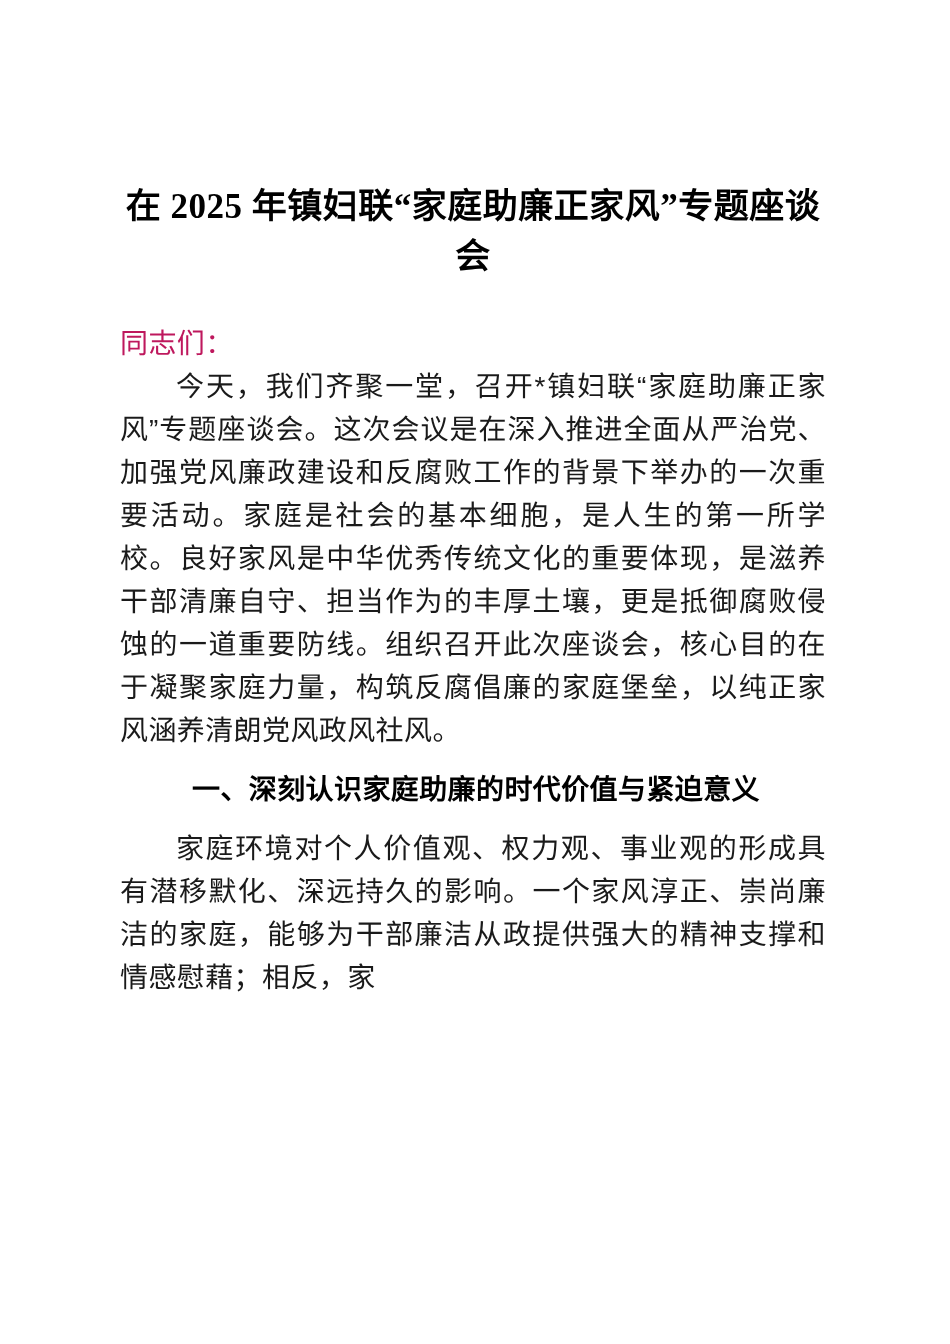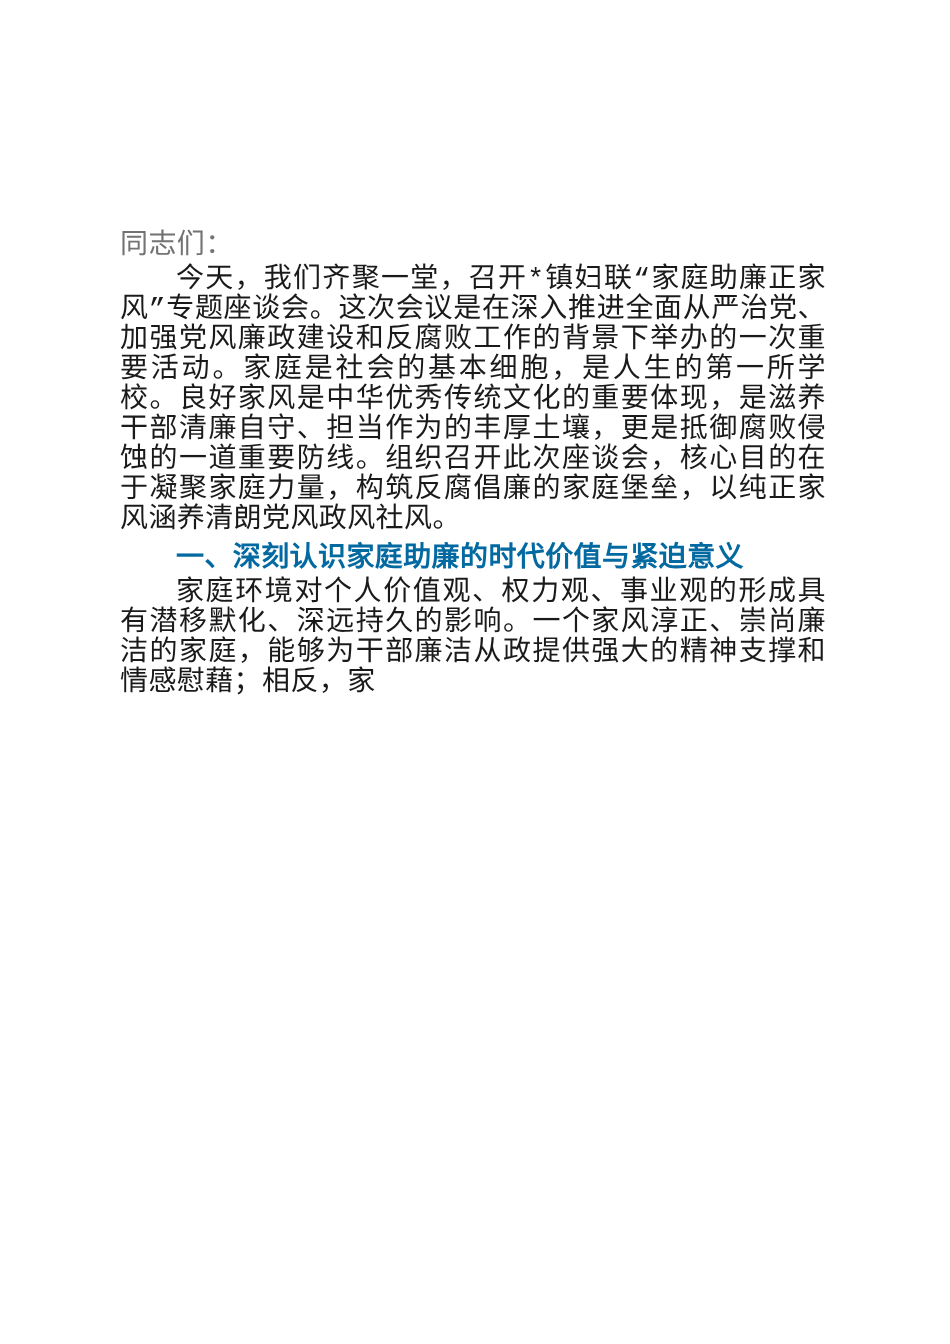--- a/index.html
+++ b/index.html
@@ -39,57 +39,58 @@
     word-break: break-all;
   }
 
   
   .salutation {
     margin: 0;
     padding-top: 40px;
     font-family: "DejaVu Serif", "Liberation Serif", serif;
     font-size: 28px;
     line-height: 43px;
-    color: #737373;
+    color: #be185d;
     text-align: left;
     letter-spacing: 0.4px;
   }
 
   .para {
     margin: 0;
-    font-family: Liberation Mono, monospace;
+    font-family: Liberation Sans, sans-serif;
     font-size: 28px;
-    line-height: 30px;
+    line-height: 43px;
     color: #1a1a1a;
     text-align: justify;
     text-justify: inter-ideograph;
     text-indent: 2em;
     letter-spacing: 0.4px;
     word-break: break-all;
   }
 
   .heading {
-    margin: 0;
+    margin: 16px;
     font-family: "DejaVu Serif", "Liberation Serif", serif;
     font-size: 28px;
     line-height: 43px;
     font-weight: 700;
-    color: #0369a1;
+    color: #000000;
     text-indent: 2em;
     letter-spacing: 0.4px;
     word-break: break-all;
   }
 </style>
 </head>
 <body>
 
 <div class="page">
   <div class="content">
 
     <h1 class="doc-title">
+      <span style="display: block;">在 2025 年镇妇联“家庭助廉正家风”专题座谈会</span>
     </h1>
 
     <p class="salutation">同志们：</p>
 
     <p class="para">今天，我们齐聚一堂，召开*镇妇联“家庭助廉正家风”专题座谈会。这次会议是在深入推进全面从严治党、加强党风廉政建设和反腐败工作的背景下举办的一次重要活动。家庭是社会的基本细胞，是人生的第一所学校。良好家风是中华优秀传统文化的重要体现，是滋养干部清廉自守、担当作为的丰厚土壤，更是抵御腐败侵蚀的一道重要防线。组织召开此次座谈会，核心目的在于凝聚家庭力量，构筑反腐倡廉的家庭堡垒，以纯正家风涵养清朗党风政风社风。</p>
 
     <h2 class="heading">一、深刻认识家庭助廉的时代价值与紧迫意义</h2>
 
 
     <p class="para">家庭环境对个人价值观、权力观、事业观的形成具有潜移默化、深远持久的影响。一个家风淳正、崇尚廉洁的家庭，能够为干部廉洁从政提供强大的精神支撑和情感慰藉；相反，家</p>

